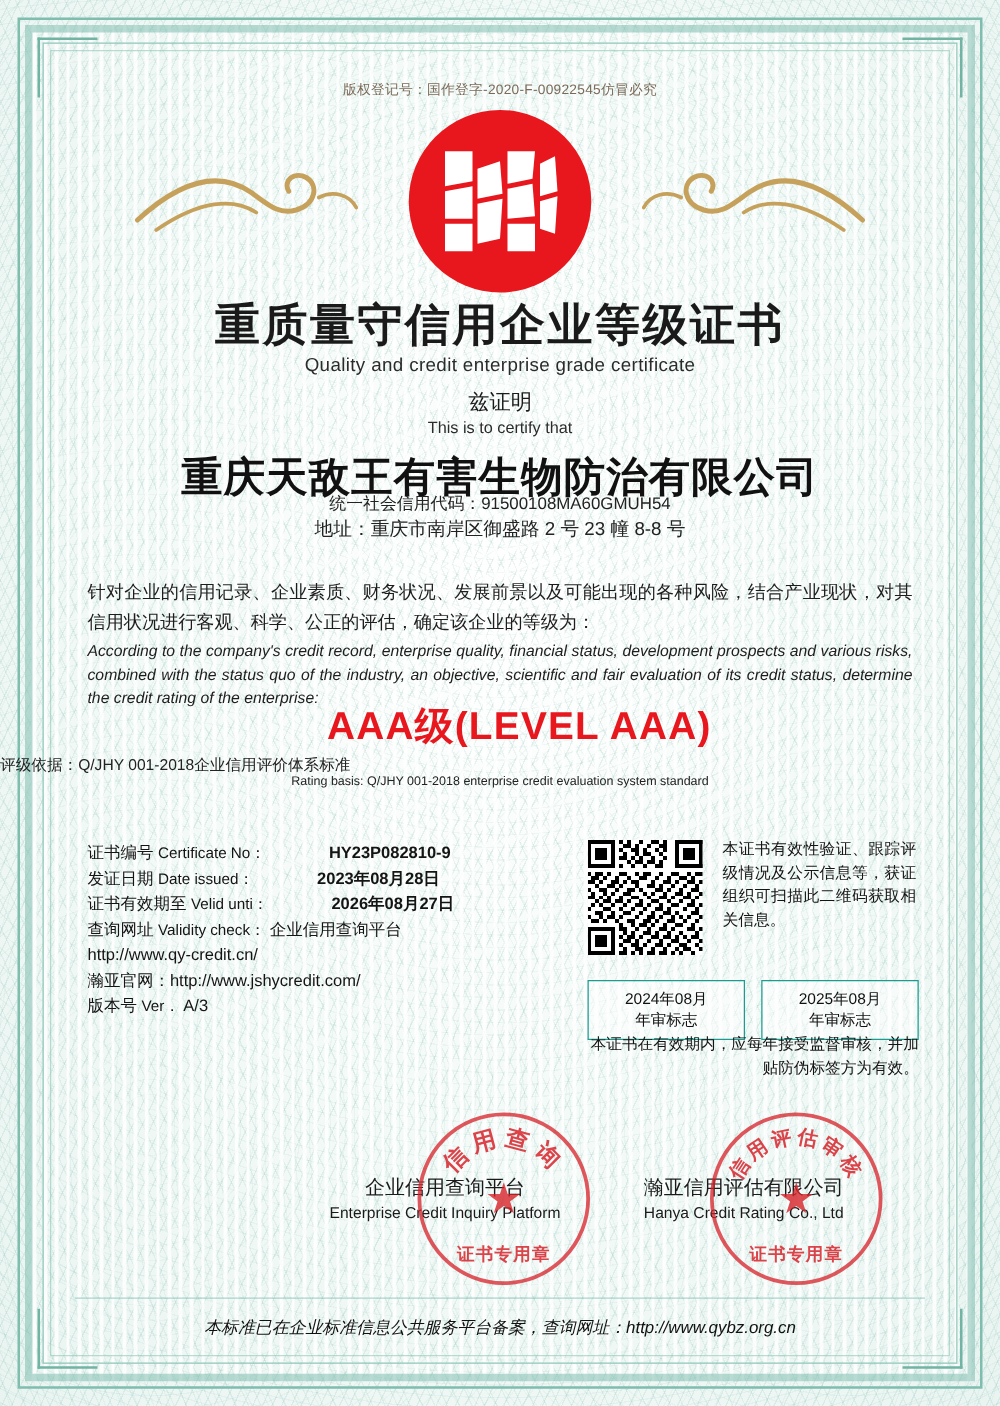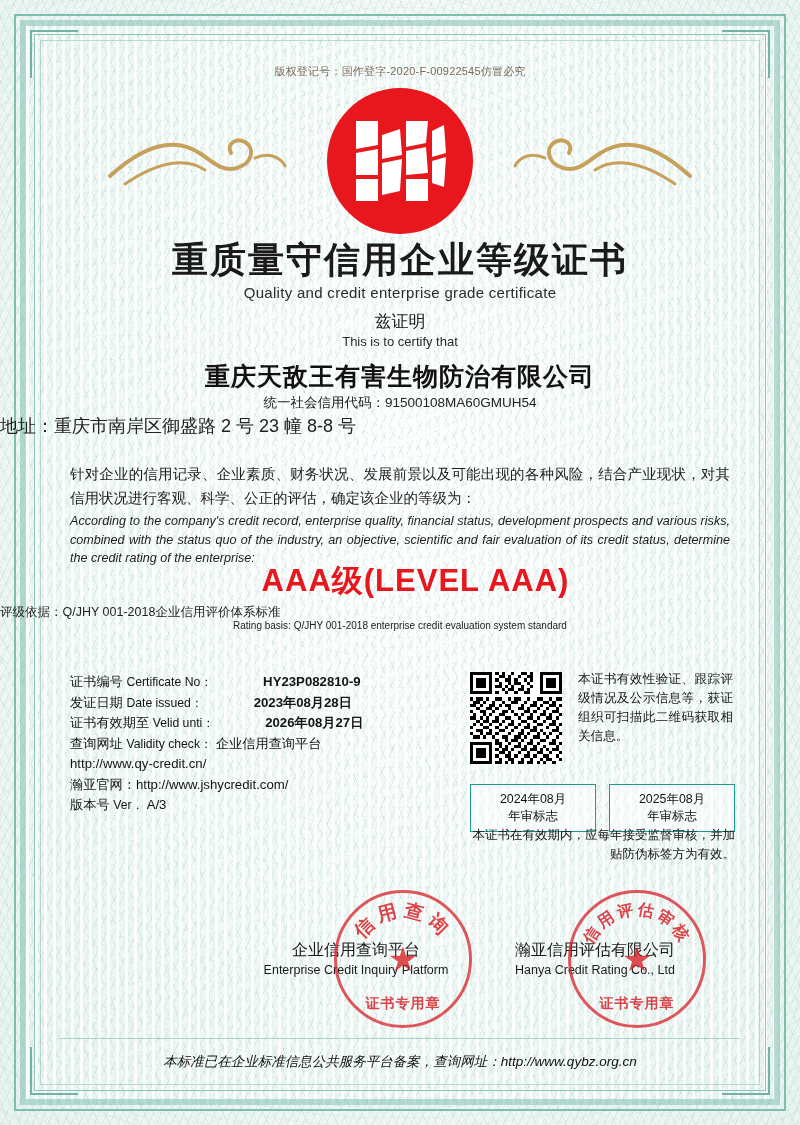--- a/index.html
+++ b/index.html
@@ -144,39 +144,39 @@
     left: 0; right: 0;
     text-align: center;
     font-size: 13px;
     color: #2b2b2b;
   }
   .company {
     position: absolute;
     top: 360px;
     left: 0; right: 0;
     text-align: center;
-    font-size: 25px;
+    font-size: 33px;
     font-weight: bold;
     color: #111;
     letter-spacing: 1px;
   }
   .credit-code {
     position: absolute;
     top: 394px;
     left: 0; right: 0;
     text-align: center;
     font-size: 13.5px;
     color: #222;
   }
   .address {
     position: absolute;
     top: 414px;
     left: 0; right: 0;
-    text-align: left;
-    font-size: 18px;
+    text-align: center;
+    font-size: 15px;
     color: #222;
   }
 
   .body-block {
     position: absolute;
     top: 462px;
     left: 70px;
     right: 70px;
     color: #1d1d1d;
   }

